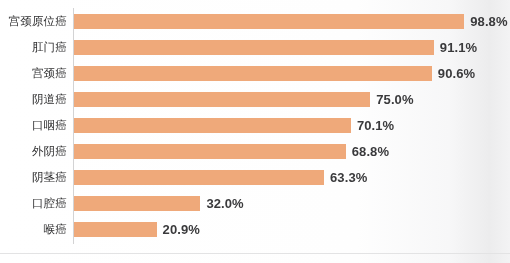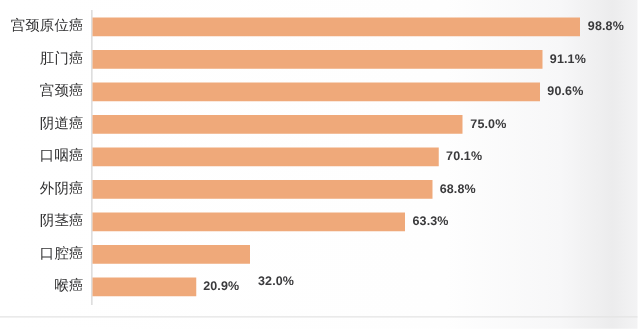--- a/index.html
+++ b/index.html
@@ -86,21 +86,21 @@
 
   .bar-fill {
     height: 15px;
     background: #efa97a;
     border-radius: 0;
   }
 
   .value-label {
     position: absolute;
     top: 0;
-    font-size: 10px;
+    font-size: 13px;
     line-height: 15px;
     color: #3a3a3c;
     white-space: nowrap;
     font-weight: 600;
     letter-spacing: 0.1px;
   }
 </style>
 </head>
 <body>
 
@@ -156,21 +156,21 @@
         <div class="bar-track" style="width: 250.035px;">
           <div class="bar-fill" style="width: 100%; background: rgb(239, 169, 122);"></div>
         </div>
         <div class="value-label" style="left: 330.035px; color: rgb(58, 58, 60);">63.3%</div>
       </div>
       <div class="bar-row" style="top: 196px; padding-left: 33px;">
         <div class="cat-label">口腔癌</div>
         <div class="bar-track" style="width: 126.4px;">
           <div class="bar-fill" style="width: 100%; background: rgb(239, 169, 122);"></div>
         </div>
-        <div class="value-label" style="left: 206.4px; color: rgb(58, 58, 60); margin-top: 22px;">32.0%</div>
+        <div class="value-label" style="left: 206.4px; color: rgb(58, 58, 60);">32.0%</div>
       </div>
       <div class="bar-row" style="top: 222px;">
         <div class="cat-label">喉癌</div>
         <div class="bar-track" style="width: 82.555px;">
           <div class="bar-fill" style="width: 100%; background: rgb(239, 169, 122);"></div>
         </div>
         <div class="value-label" style="left: 162.555px; color: rgb(58, 58, 60);">20.9%</div>
       </div>
     </div>
 

